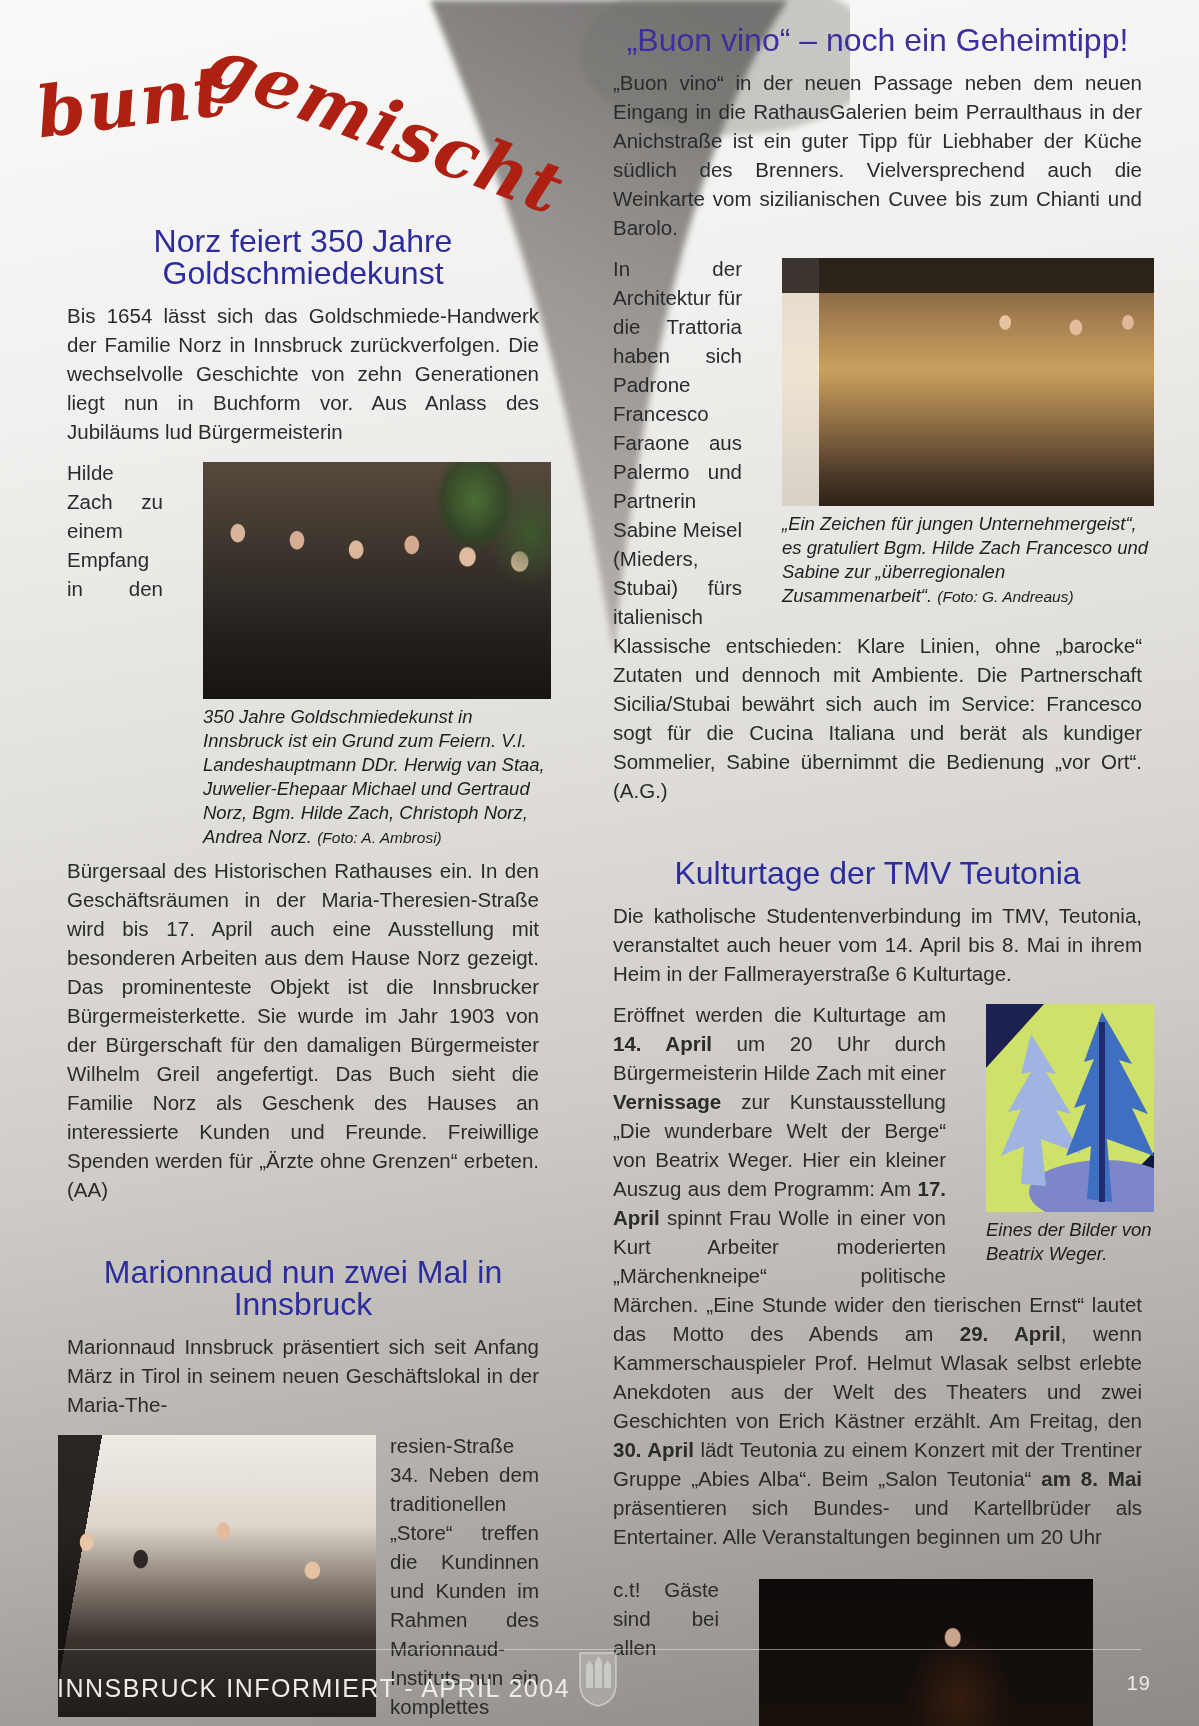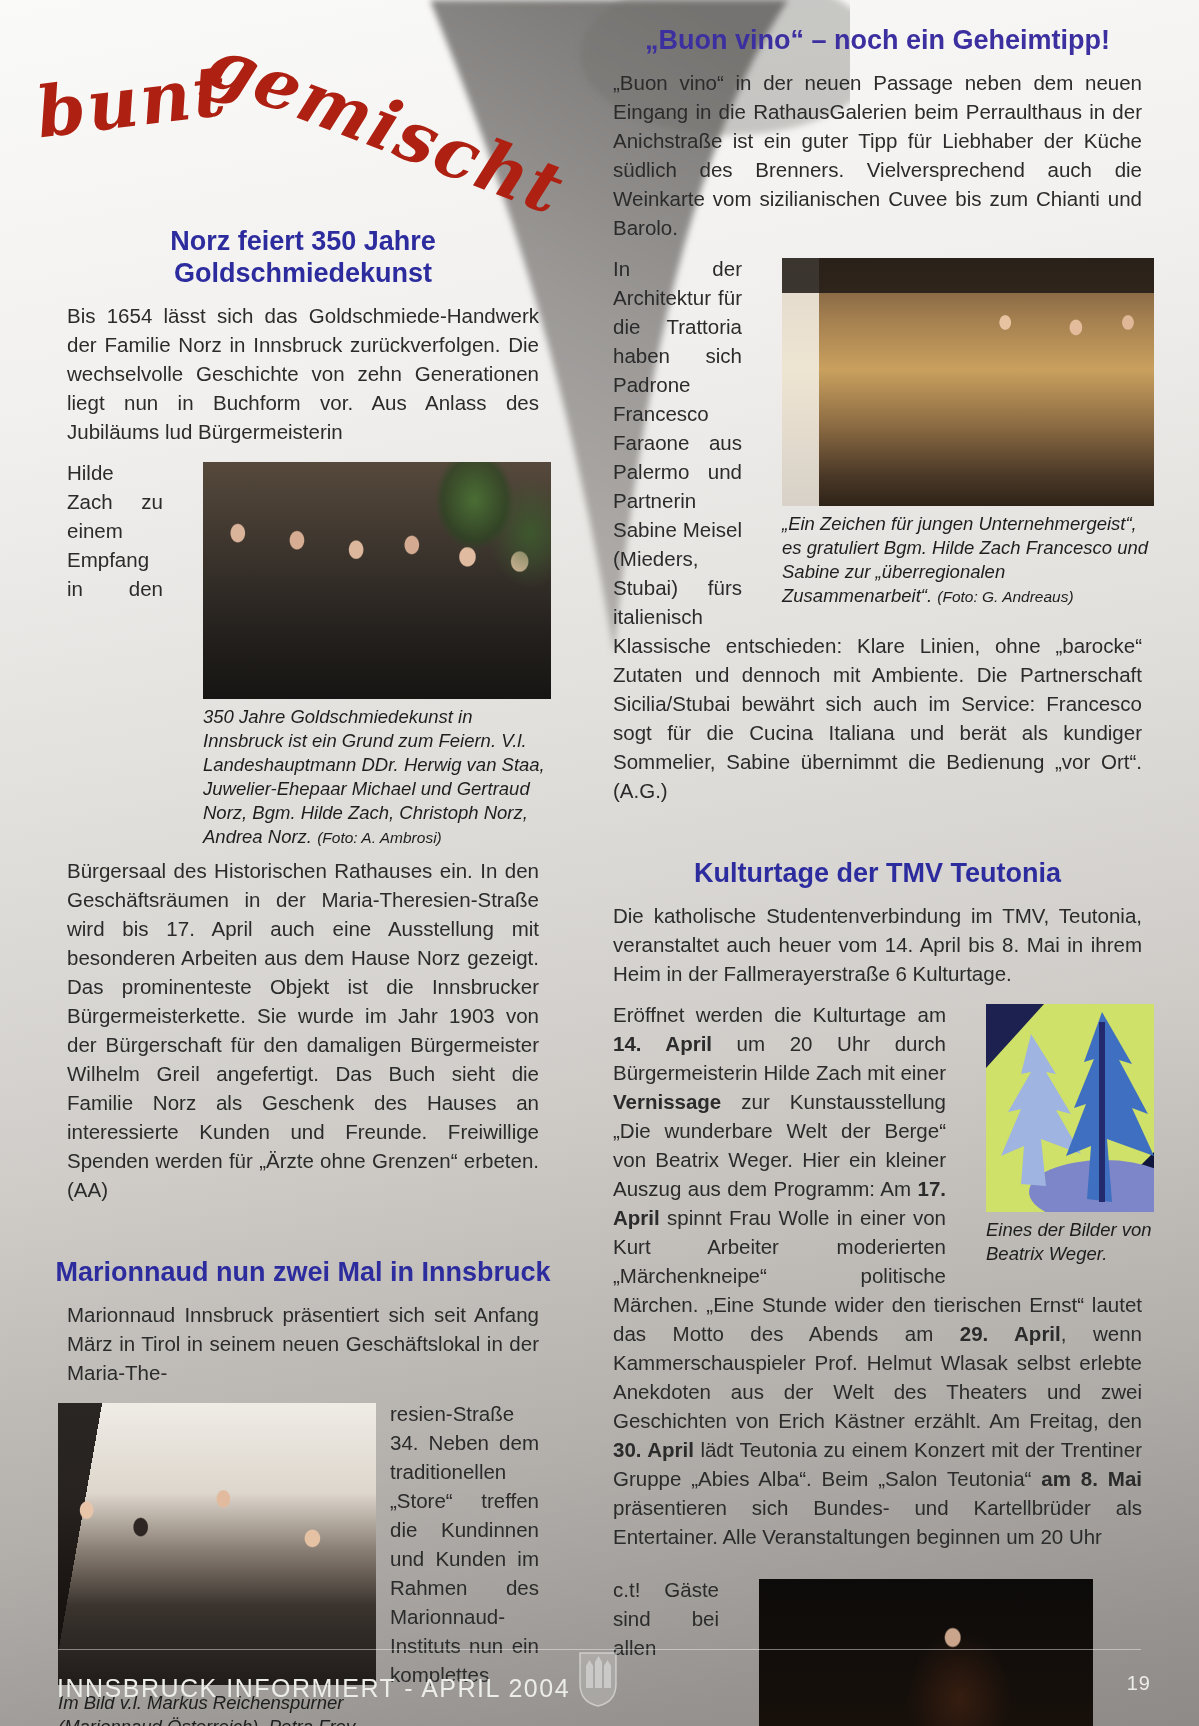--- a/index.html
+++ b/index.html
@@ -23,21 +23,21 @@
   }
   .masthead .w1{left:16px;top:40px;font-size:70px;transform:rotate(-7deg);letter-spacing:2px;}
   .masthead .w2{left:178px;top:64px;font-size:70px;transform:rotate(21deg);letter-spacing:2px;}
 
   .col{position:absolute;z-index:2;}
   .col-left{left:55px;top:225px;width:496px;}
   .col-right{left:601px;top:24px;width:553px;}
 
   h2.art{
     margin:0 0 6px 0;
-    font-size:27px;line-height:32px;font-weight:bold;
+    font-size:32px;line-height:32px;font-weight:normal;
     color:#2d2c9e;text-align:center;
   }
   p.body{
     margin:12px;
     font-size:20.5px;line-height:29px;
     text-align:justify;
   }
   .figure{background:transparent;padding-left:28px;}
   .fig-right{float:right;margin:4px 0 6px 12px;}
   .fig-left{float:left;margin:4px 14px 17px -25px;}

